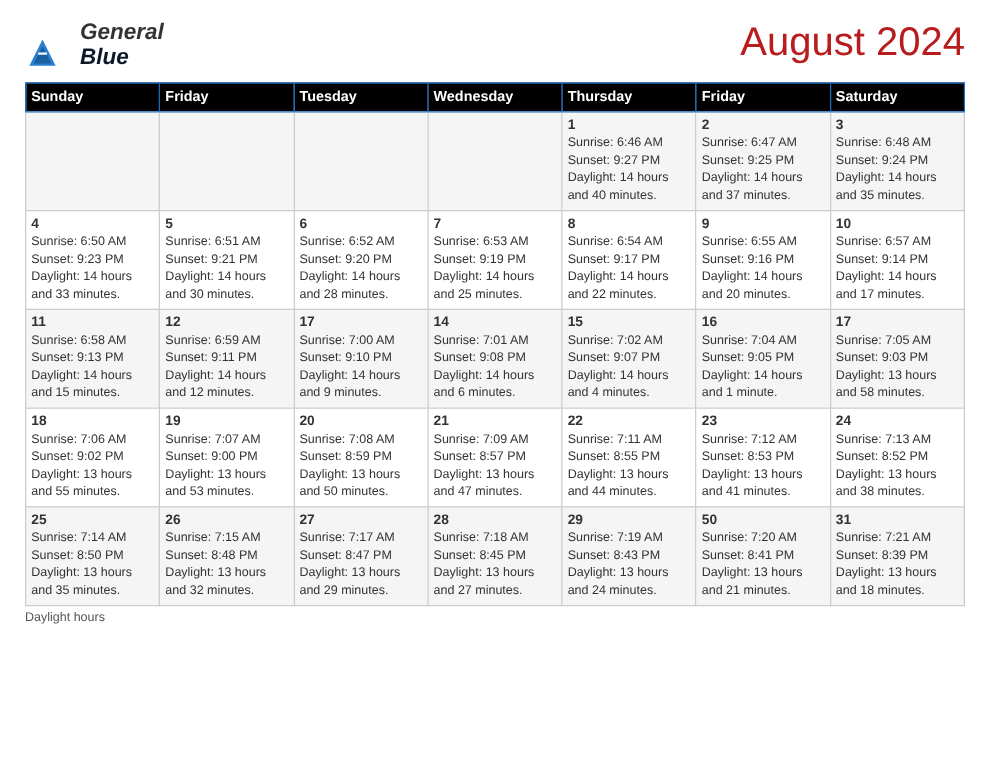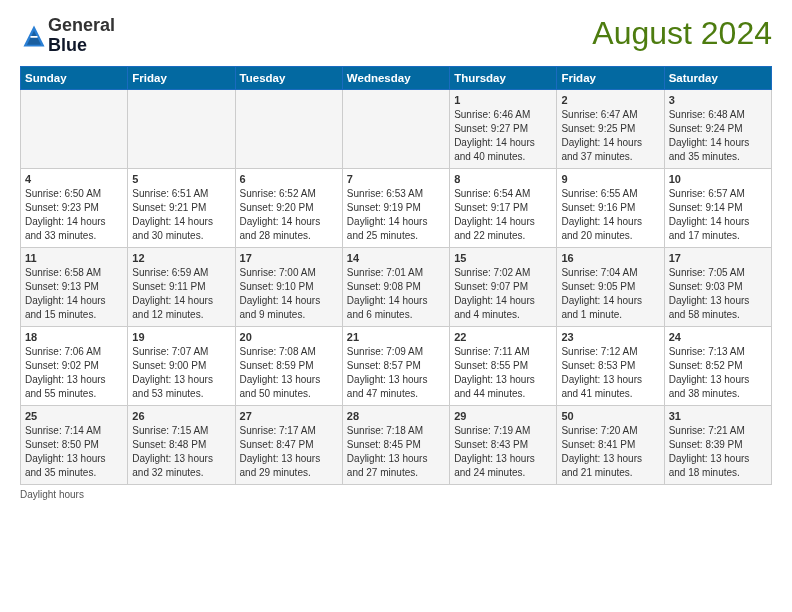--- a/index.html
+++ b/index.html
@@ -16,54 +16,55 @@
       padding: 16px 20px 10px 20px;
     }
     .header {
       display: flex;
       justify-content: space-between;
       align-items: flex-start;
       margin-bottom: 10px;
     }
     .logo {
       display: flex;
-      align-items: center;
-      gap: 0;
+      align-items: flex-end;
+      gap: 16px;
+      font-style: italic;
     }
     .logo-text {
       font-size: 18px;
       font-weight: bold;
       line-height: 1.1;
     }
     .logo-general { color: #333; }
     .logo-blue { color: #0f172a; }
     .logo-icon {
       width: 28px;
       height: 28px;
     }
     .title-block {
       text-align: right;
     }
     .month-title {
       font-size: 32px;
       font-weight: normal;
-      color: #4d7c0f;
+      color: #b91c1c;
       line-height: 1.1;
     }
     .location {
       font-size: 13px;
       color: #555;
     }
     table {
       width: 100%;
       border-collapse: collapse;
       table-layout: fixed;
     }
     thead tr th {
-      background-color: #0369a1;
+      background-color: #000000;
       color: #fff;
       font-size: 11.5px;
       font-weight: bold;
       padding: 5px 4px;
       text-align: left;
       border: 1px solid #1a6bbf;
     }
     tbody tr td {
       border: 1px solid #ccc;
       vertical-align: top;

